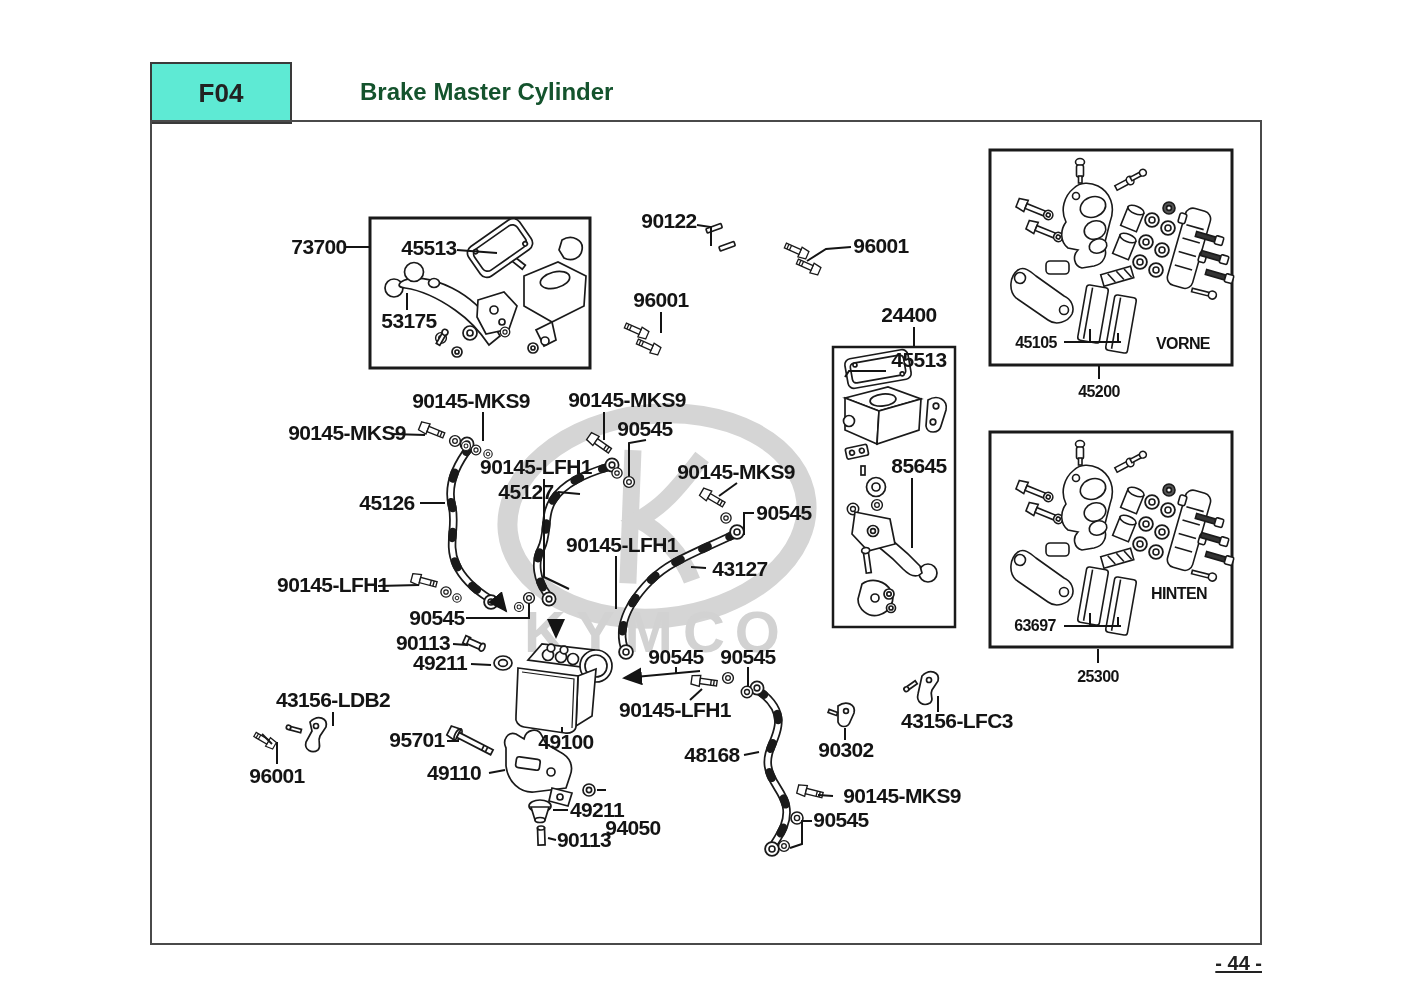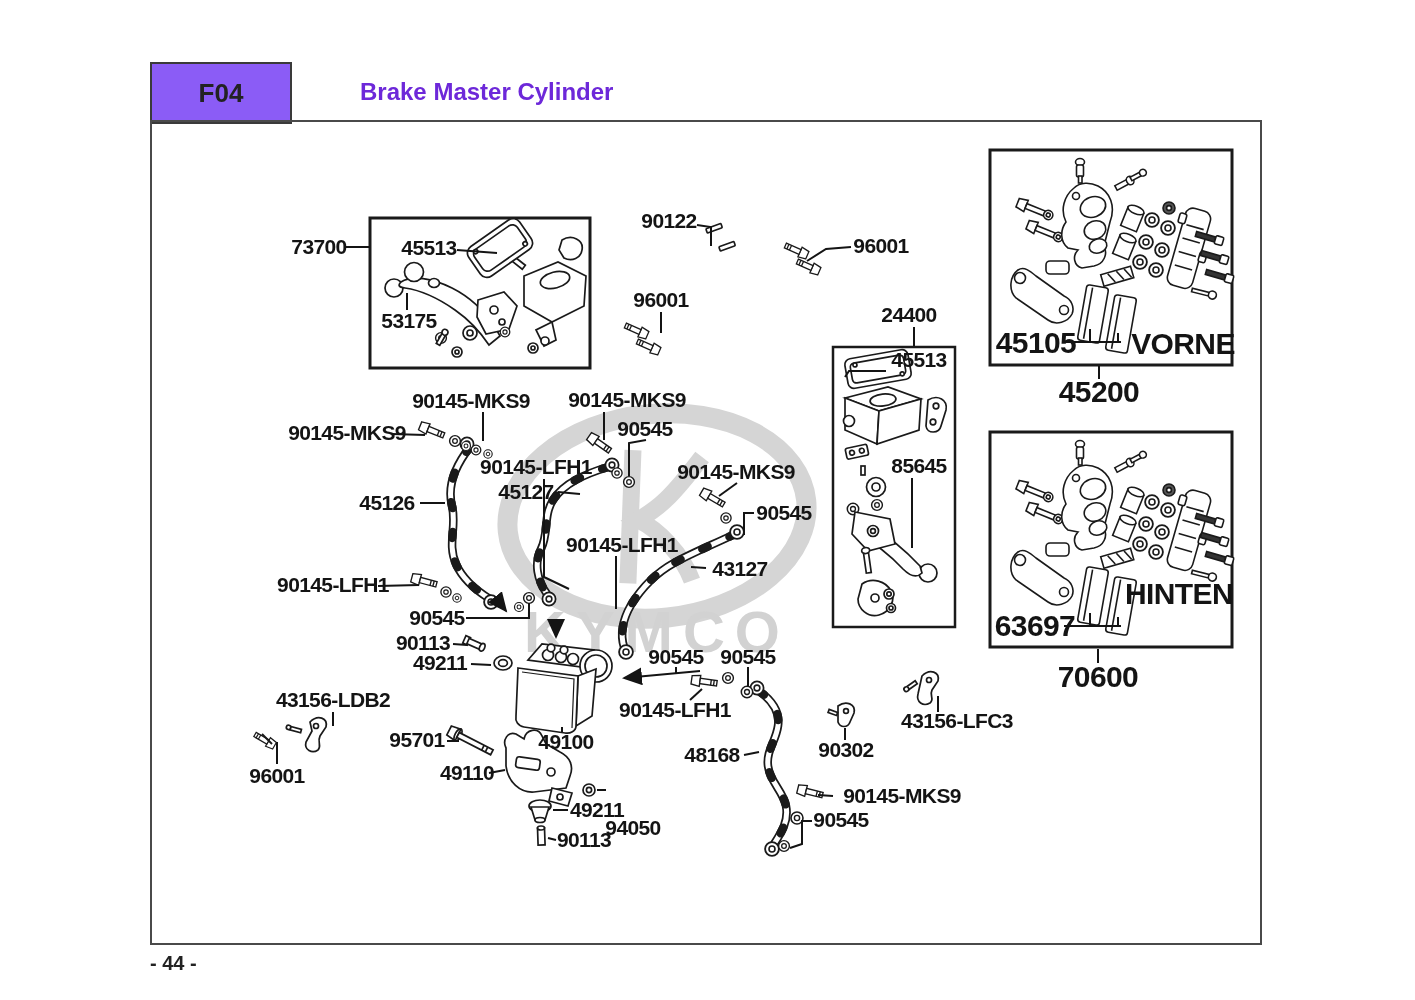--- a/index.html
+++ b/index.html
@@ -1,29 +1,29 @@
 <!DOCTYPE html>
 <html><head>
 <meta charset="utf-8">
 <style>
   html,body{margin:0;padding:0;background:#fff;}
   .page{position:relative;width:1415px;height:1000px;background:#fff;overflow:hidden;
         font-family:"Liberation Sans",sans-serif;}
   .code-box{position:absolute;left:150px;top:62px;width:138px;height:58px;
-            border:2px solid #3a3a3a;background:#8b5cf6;display:flex;align-items:center;justify-content:center;}
+            border:2px solid #3a3a3a;background:#5eead4;display:flex;align-items:center;justify-content:center;}
   .code-box span{font:bold 26px "Liberation Sans",sans-serif;color:#222;}
-  .title{position:absolute;left:360px;top:78px;font:bold 24px "Liberation Sans",sans-serif;color:#6d28d9;}
+  .title{position:absolute;left:360px;top:78px;font:bold 24px "Liberation Sans",sans-serif;color:#14532d;}
   .frame{position:absolute;left:150px;top:120px;width:1112px;height:825px;
          border:2px solid #4a4a4a;box-sizing:border-box;}
-  .pageno{position:absolute;left:150px;top:952px;width:1112px;text-align:left;
-          font:bold 20px "Liberation Sans",sans-serif;color:#222;}
+  .pageno{position:absolute;left:150px;top:952px;width:1112px;text-align:right;
+          font:bold 20px "Liberation Sans",sans-serif;color:#222;text-decoration:underline;}
   svg.diagram{position:absolute;left:0;top:0;}
   .co{position:absolute;transform:translate(-50%,-50%);font:bold 21px "Liberation Sans",sans-serif;
       color:#141414;white-space:nowrap;letter-spacing:-0.6px;}
-  .lg{font-size:30px;}
+  .lg{font-size:16px;}
 </style>
 </head>
 <body>
 
 <div class="page">
 
 <svg class="diagram" width="1415" height="1000" viewBox="0 0 1415 1000">
   <defs>
     <marker id="ah" markerWidth="11" markerHeight="9" refX="9" refY="4.5" orient="auto">
       <path d="M0,0 L10,4.5 L0,9 Z" fill="#141414"></path>
@@ -435,21 +435,21 @@
   <div class="co" style="left:881px;top:246px">96001</div>
   <div class="co" style="left:661px;top:300px">96001</div>
   <div class="co" style="left:909px;top:315px">24400</div>
   <div class="co" style="left:919px;top:360px">45513</div>
   <div class="co" style="left:919px;top:466px">85645</div>
   <div class="co lg" style="left:1036px;top:343px">45105</div>
   <div class="co lg" style="left:1183px;top:344px">VORNE</div>
   <div class="co lg" style="left:1099px;top:392px">45200</div>
   <div class="co lg" style="left:1035px;top:626px">63697</div>
   <div class="co lg" style="left:1179px;top:594px">HINTEN</div>
-  <div class="co lg" style="left:1098px;top:677px">70600</div>
+  <div class="co lg" style="left:1098px;top:677px">25300</div>
   <div class="co" style="left:347px;top:433px">90145-MKS9</div>
   <div class="co" style="left:471px;top:401px">90145-MKS9</div>
   <div class="co" style="left:627px;top:400px">90145-MKS9</div>
   <div class="co" style="left:736px;top:472px">90145-MKS9</div>
   <div class="co" style="left:902px;top:796px">90145-MKS9</div>
   <div class="co" style="left:645px;top:429px">90545</div>
   <div class="co" style="left:784px;top:513px">90545</div>
   <div class="co" style="left:437px;top:618px">90545</div>
   <div class="co" style="left:676px;top:657px">90545</div>
   <div class="co" style="left:748px;top:657px">90545</div>
@@ -460,21 +460,21 @@
   <div class="co" style="left:675px;top:710px">90145-LFH1</div>
   <div class="co" style="left:526px;top:492px">45127</div>
   <div class="co" style="left:387px;top:503px">45126</div>
   <div class="co" style="left:740px;top:569px">43127</div>
   <div class="co" style="left:712px;top:755px">48168</div>
   <div class="co" style="left:423px;top:643px">90113</div>
   <div class="co" style="left:584px;top:840px">90113</div>
   <div class="co" style="left:440px;top:663px">49211</div>
   <div class="co" style="left:597px;top:810px">49211</div>
   <div class="co" style="left:566px;top:742px">49100</div>
-  <div class="co" style="left:467px;top:773px">49110</div>
+  <div class="co" style="left:454px;top:773px">49110</div>
   <div class="co" style="left:417px;top:740px">95701</div>
   <div class="co" style="left:633px;top:828px">94050</div>
   <div class="co" style="left:333px;top:700px">43156-LDB2</div>
   <div class="co" style="left:277px;top:776px">96001</div>
   <div class="co" style="left:957px;top:721px">43156-LFC3</div>
   <div class="co" style="left:846px;top:750px">90302</div>
 
 </div>
 
 </body></html>

